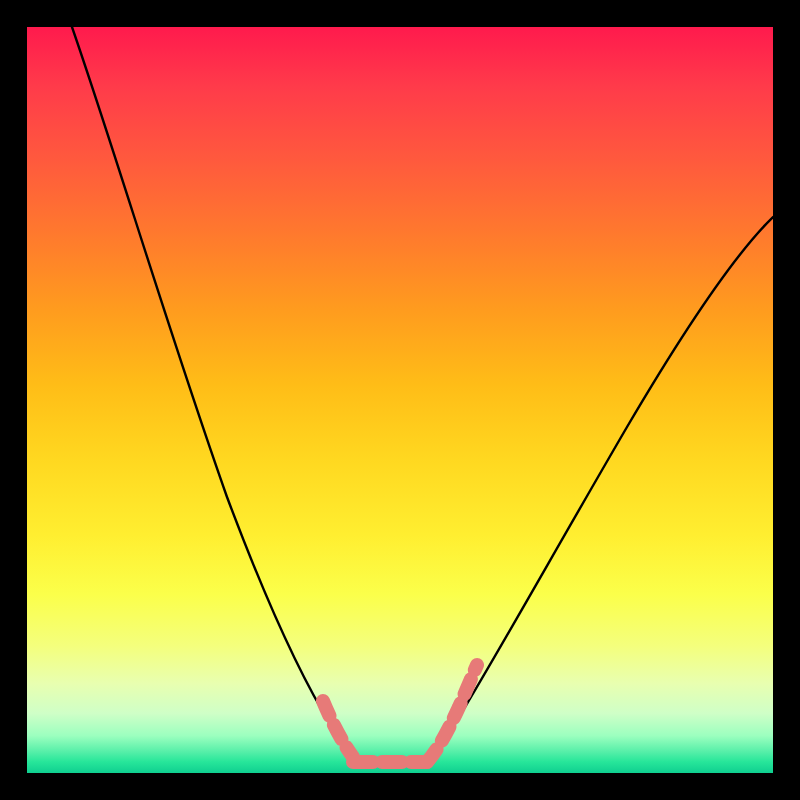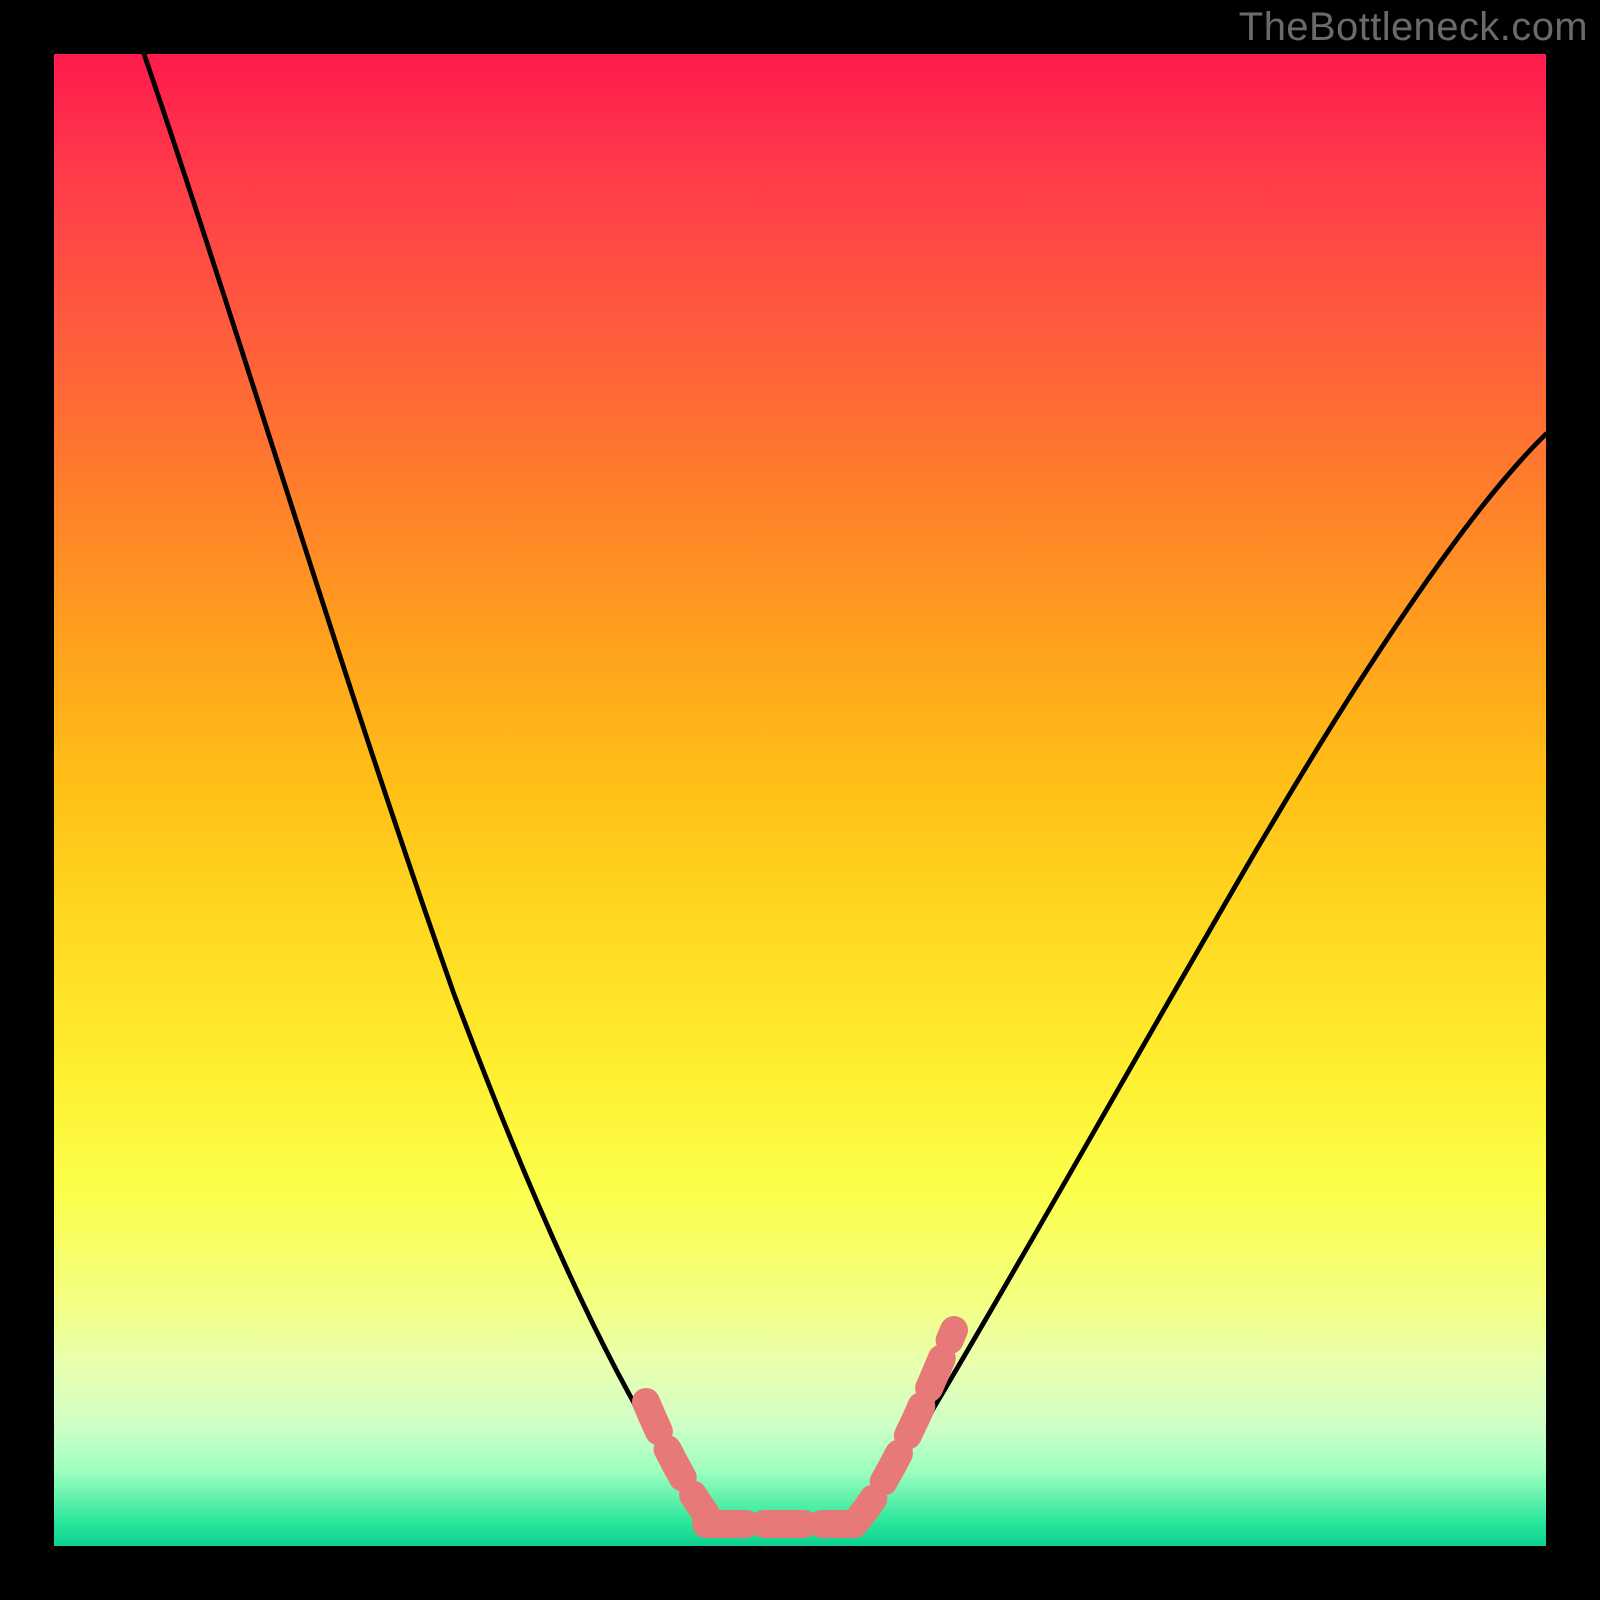--- a/index.html
+++ b/index.html
@@ -99,14 +99,13 @@
         <path stroke-dasharray="20 9" d="M 326 735
                  L 400 735"></path>
 
         <path stroke-dasharray="16 10" d="M 400 735
                  C 410 724, 420 706, 432 680
                  C 438 666, 444 652, 450 638"></path>
       </g>
     </svg>
   </div>
 
-  <div class="watermark">TheBottleneck.com</div>
 </div>
 
 </body></html>

